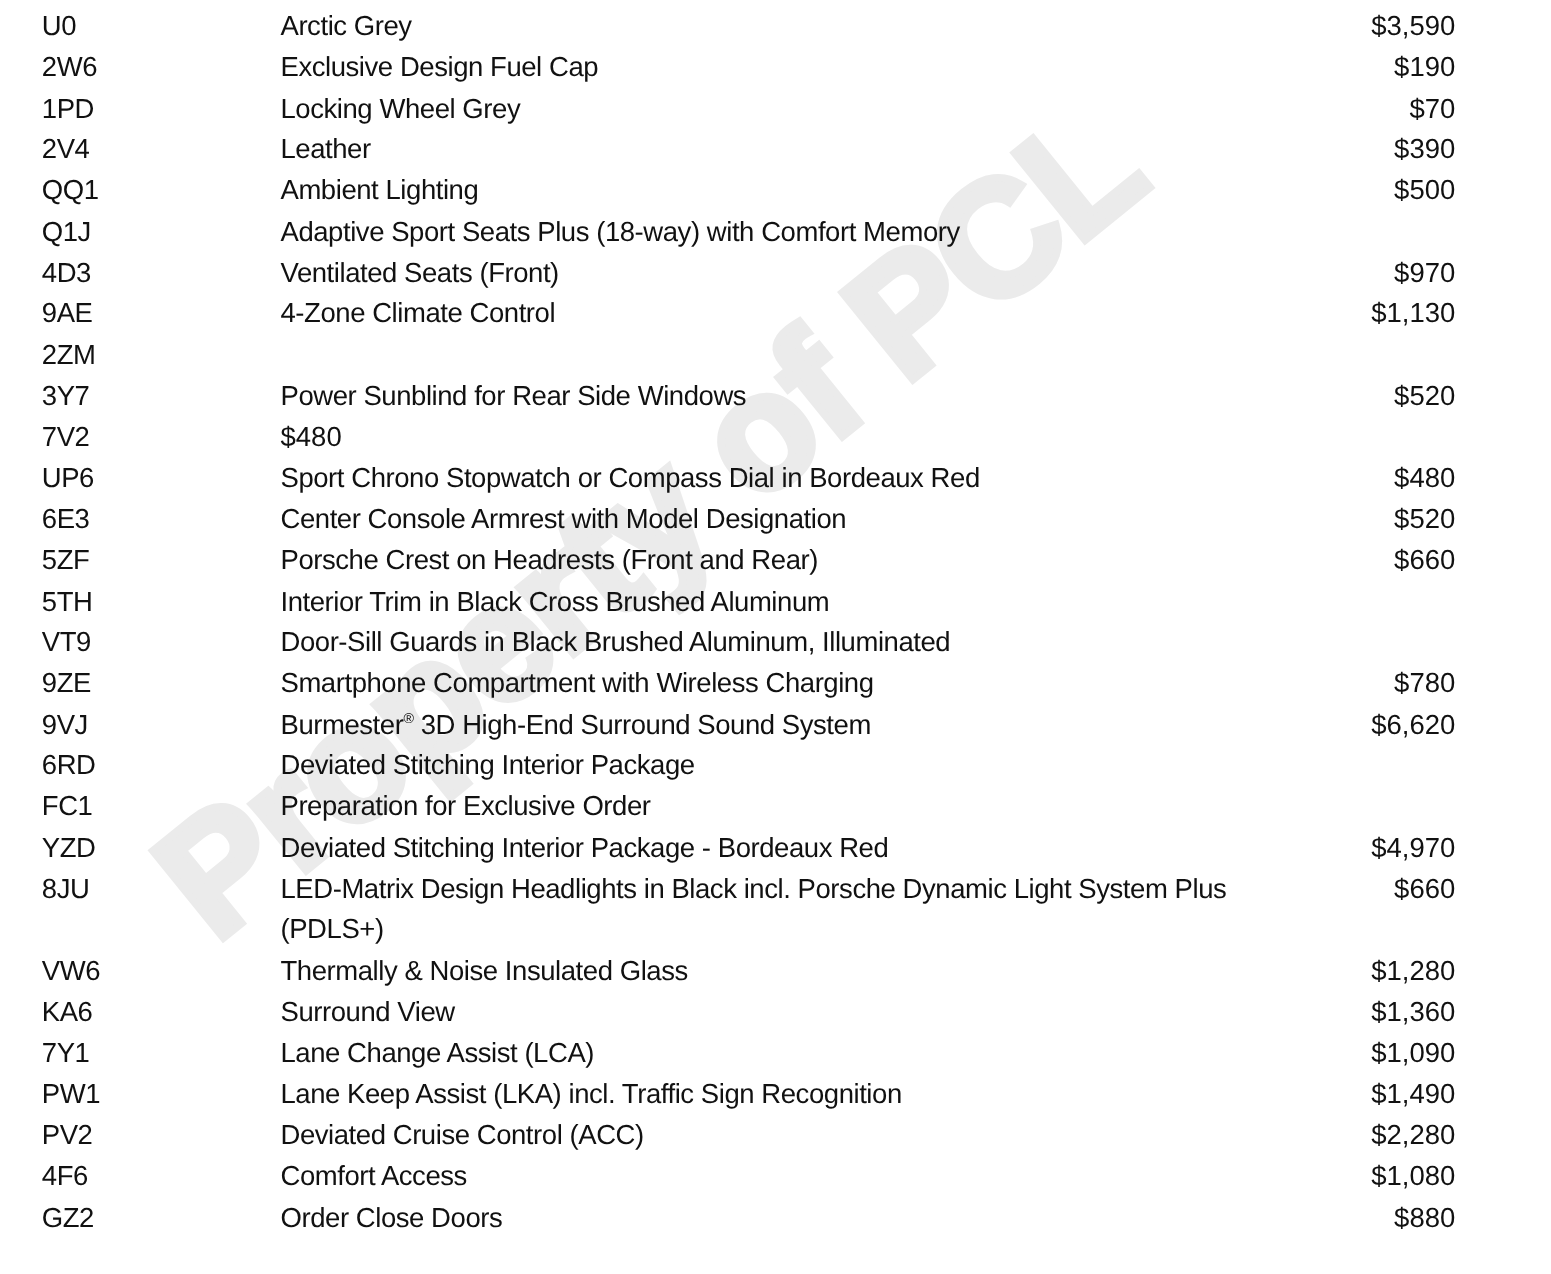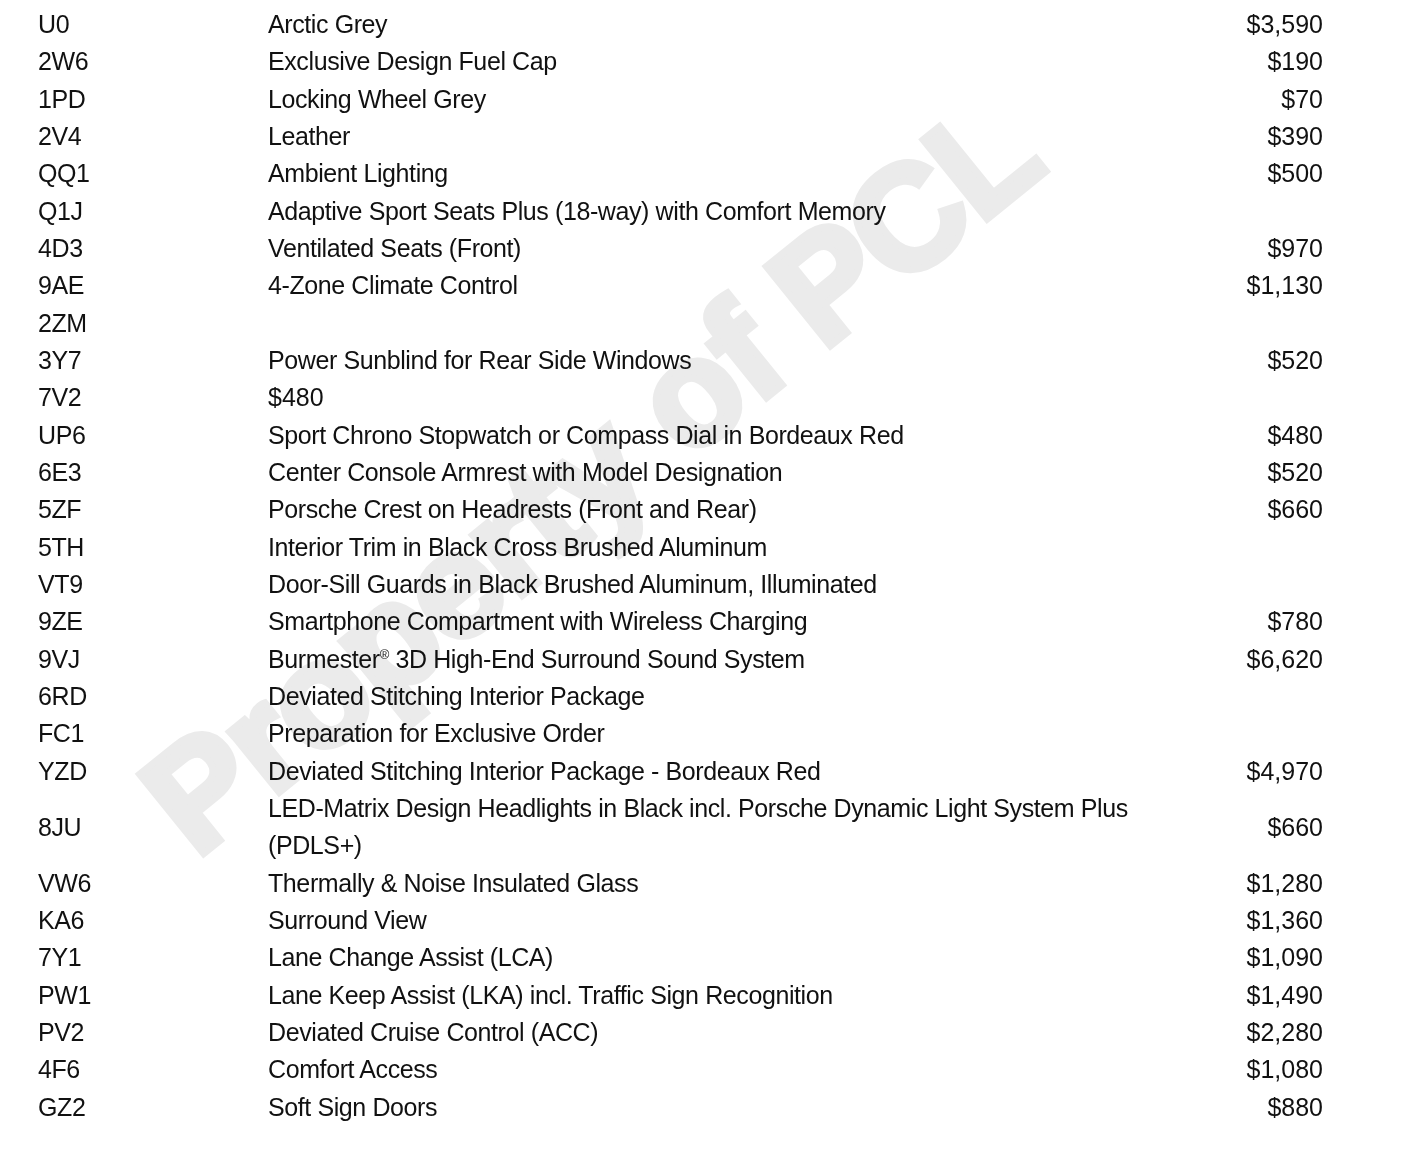--- a/index.html
+++ b/index.html
@@ -31,26 +31,25 @@
   }
   .rows {
     position: absolute;
     left: 38px;
     right: 87px;
     top: 6px;
     z-index: 1;
   }
   .row {
     display: flex;
-    align-items: center;
+    align-items: flex-start;
     font-size: 25px;
     line-height: 37.33px;
     letter-spacing: -0.4px;
     font-stretch: condensed;
-    gap: 13px;
   }
   .code {
     width: 217px;
     flex: none;
   }
   .desc {
     flex: 1;
     padding-right: 24px;
   }
   .price {
@@ -296,20 +295,20 @@
     <div class="code">4F6</div>
     <div class="desc">
           <div>Comfort Access</div>
         </div>
     <div class="price">$1,080</div>
   </div>
 
   <div class="row">
     <div class="code">GZ2</div>
     <div class="desc">
-          <div>Soft Sign Doors</div>
+          <div>Order Close Doors</div>
         </div>
     <div class="price">$880</div>
   </div>
 </div>
 
   <div class="pagenum">1 / 2</div>
 </div>
 
 </body></html>

